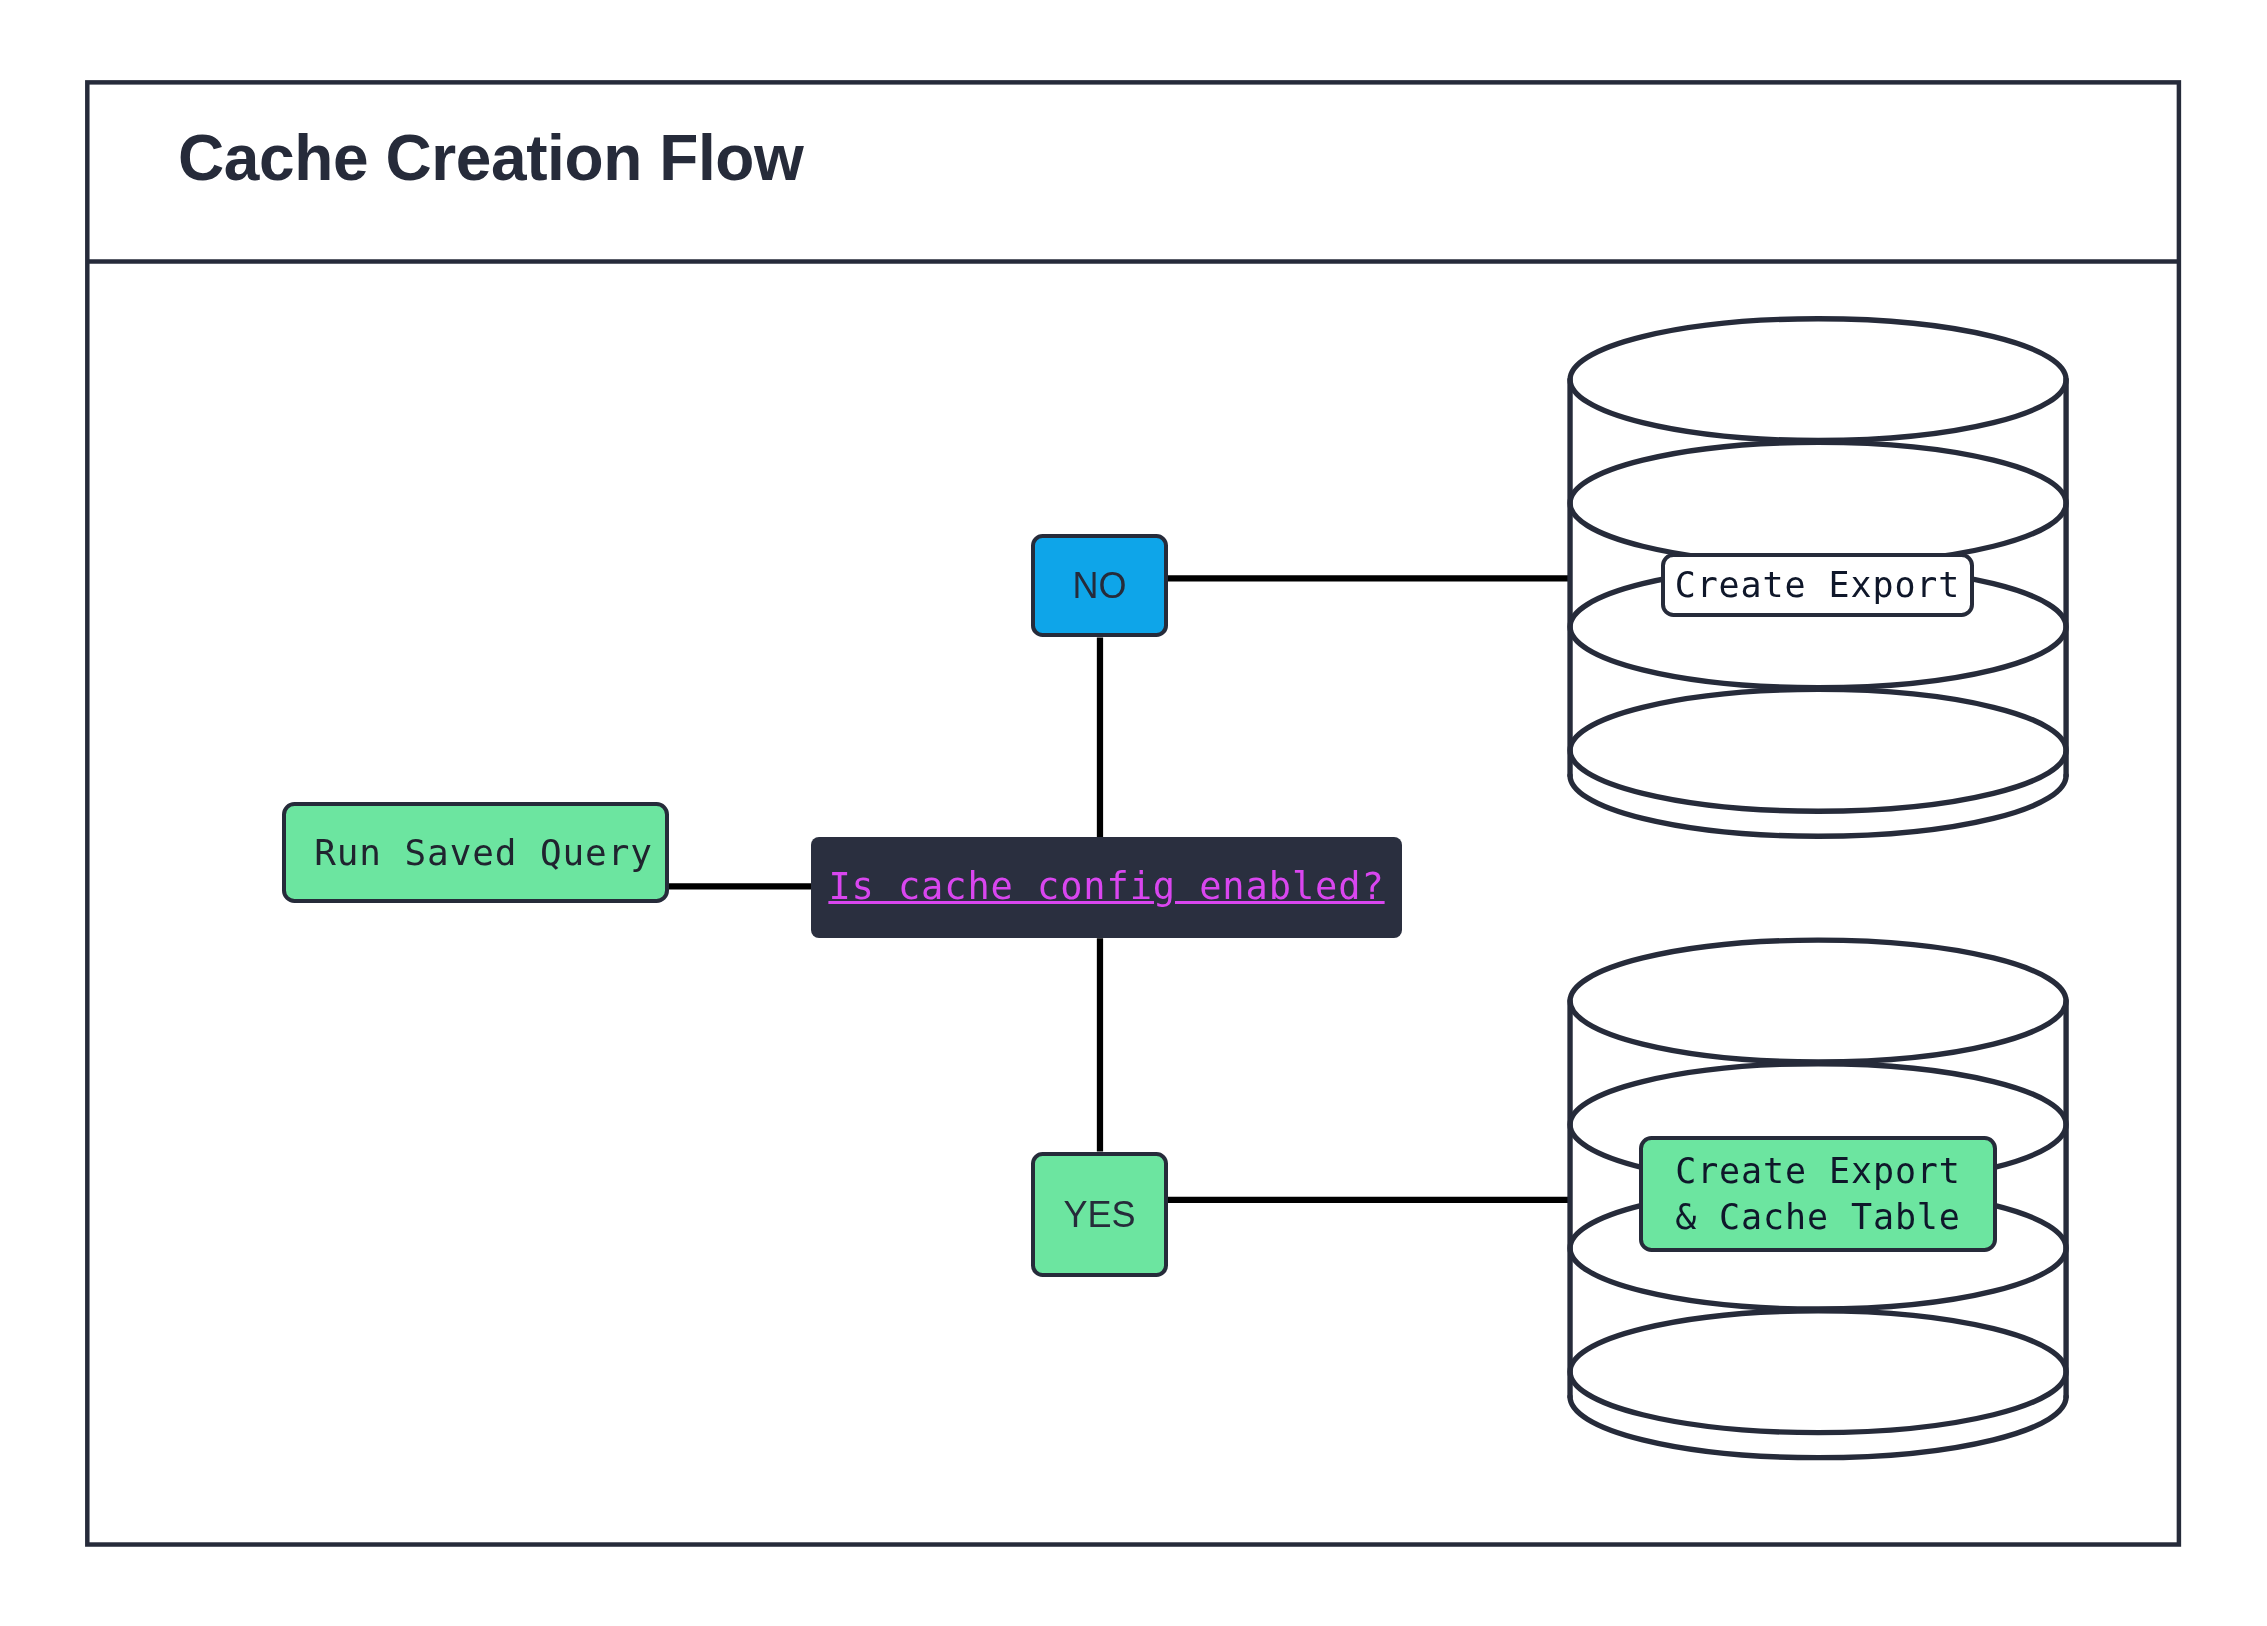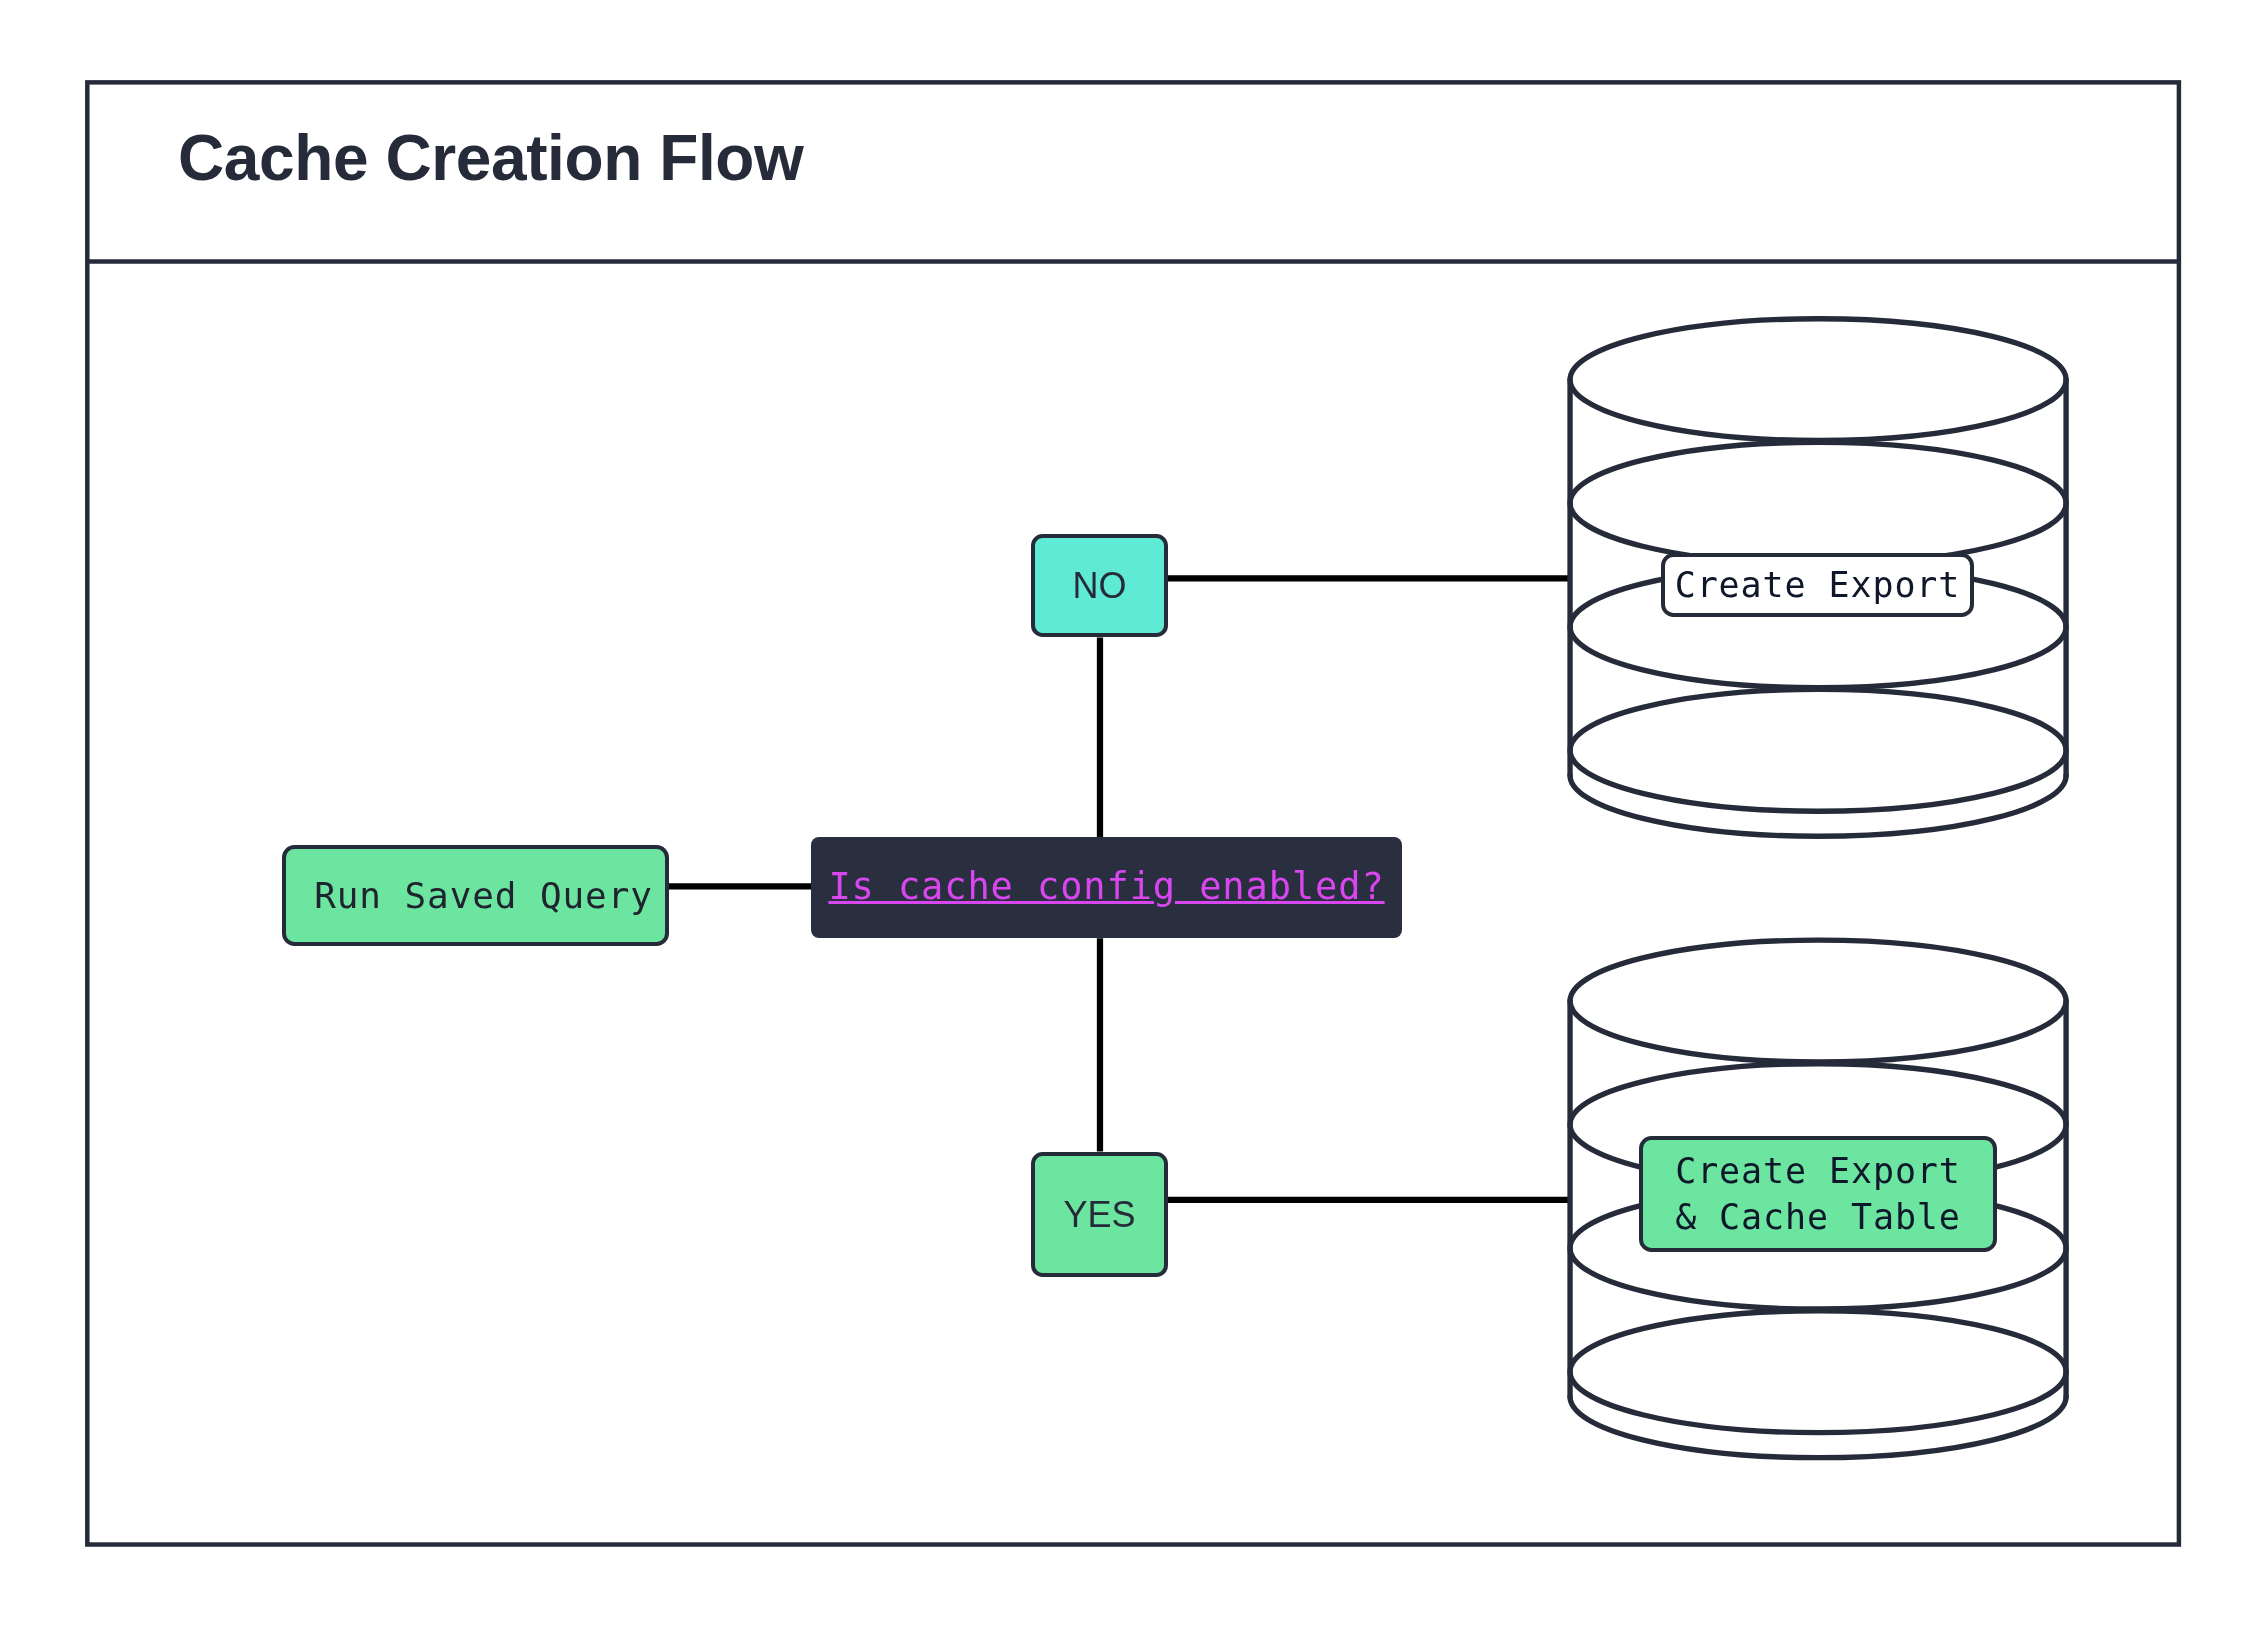--- a/index.html
+++ b/index.html
@@ -92,21 +92,21 @@
     display: flex;
     align-items: center;
     justify-content: center;
     text-align: center;
     border: 4.5px solid #262b3a;
     border-radius: 11.6px;
     font-family: "Liberation Sans", sans-serif;
     font-size: 36px;
     color: #262b3a;
   }
-  .label-box.white { background: #5eead4; }
+  .label-box.white { background: #0ea5e9; }
   .label-box.green { background: #6ce5a0; }
 
   .db-label {
     position: absolute;
     box-sizing: border-box;
     display: flex;
     align-items: center;
     justify-content: center;
     text-align: center;
     border: 4.5px solid #262b3a;
@@ -163,21 +163,21 @@
       <ellipse class="cyl-line" cx="2030" cy="1118" rx="277" ry="68"></ellipse>
       <ellipse class="cyl-line" cx="2030" cy="1256" rx="277" ry="68"></ellipse>
       <ellipse class="cyl-line" cx="2030" cy="1394" rx="277" ry="68"></ellipse>
       <ellipse class="cyl-line" cx="2030" cy="1532" rx="277" ry="68"></ellipse>
       <path class="cyl-line" d="M 1753 1560 A 277 68 0 0 0 2307 1560"></path>
     </g>
   </svg>
 
   <div class="diagram-title">Cache Creation Flow</div>
 
-  <div class="node node-process" style="left:282px; top:845px; width:387px; height:101px;padding-left:16px;">Run Saved Query</div>
+  <div class="node node-process" style="left:282px; top:802px; width:387px; height:101px;padding-left:16px;">Run Saved Query</div>
 
   <div class="node node-decision" style="left:811px; top:837px; width:591px; height:101px;">Is cache config enabled?</div>
 
   <div class="label-box white" style="left:1031px; top:534px; width:137px; height:103px;">NO</div>
 
   <div class="label-box green" style="left:1031px; top:1152px; width:137px; height:125px;">YES</div>
 
   <div class="db-label white" style="left:1661px; top:553px; width:313px; height:64px;">Create Export</div>
 
   <div class="db-label green" style="left:1639px; top:1136px; width:358px; height:116px;">Create Export

